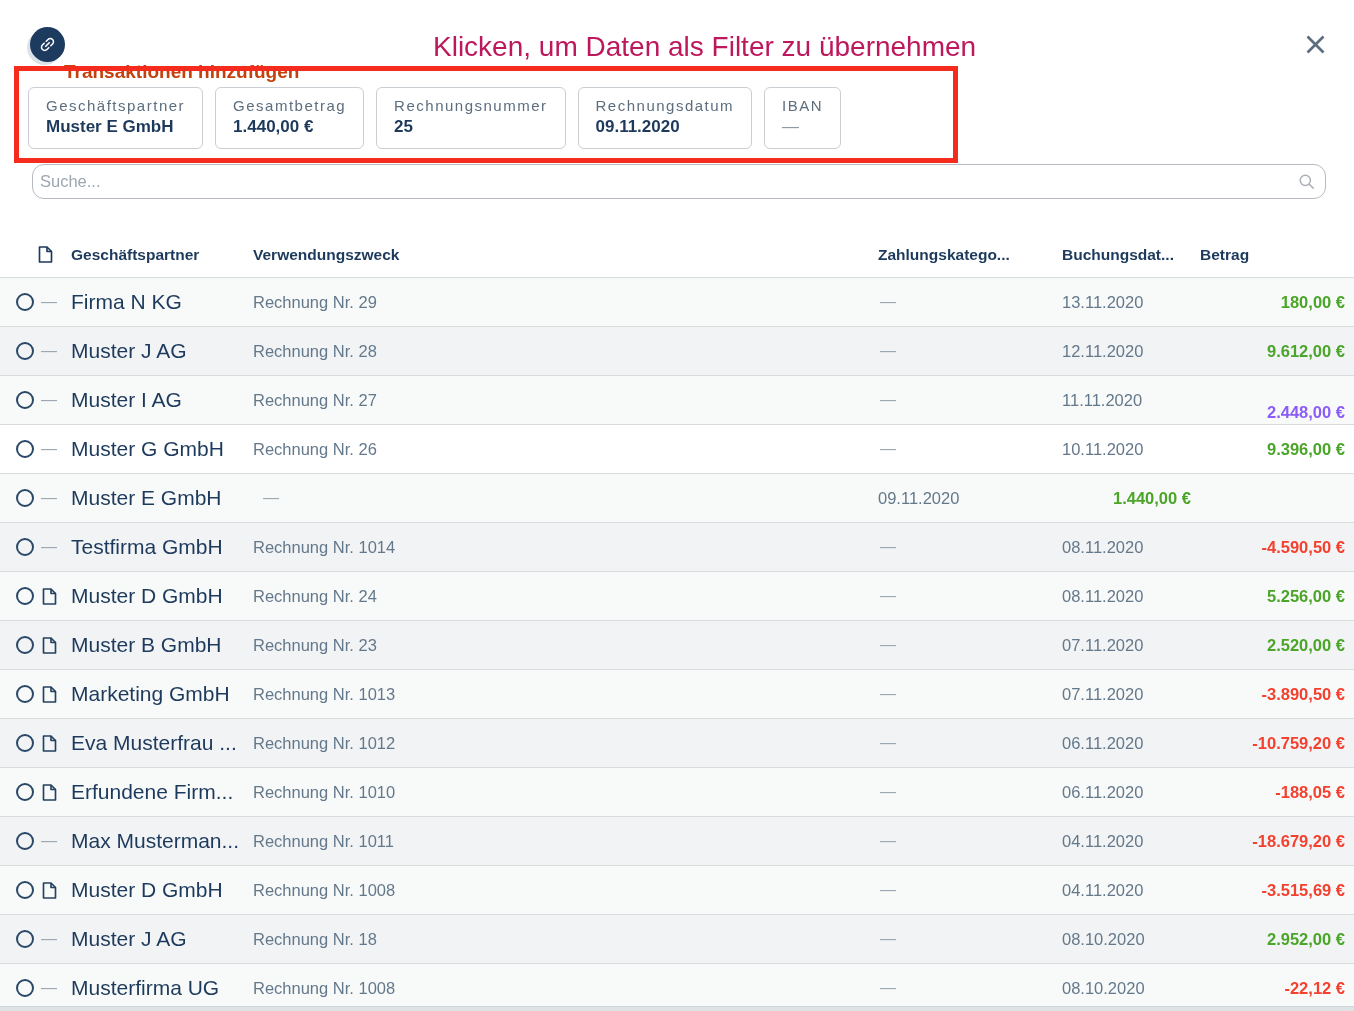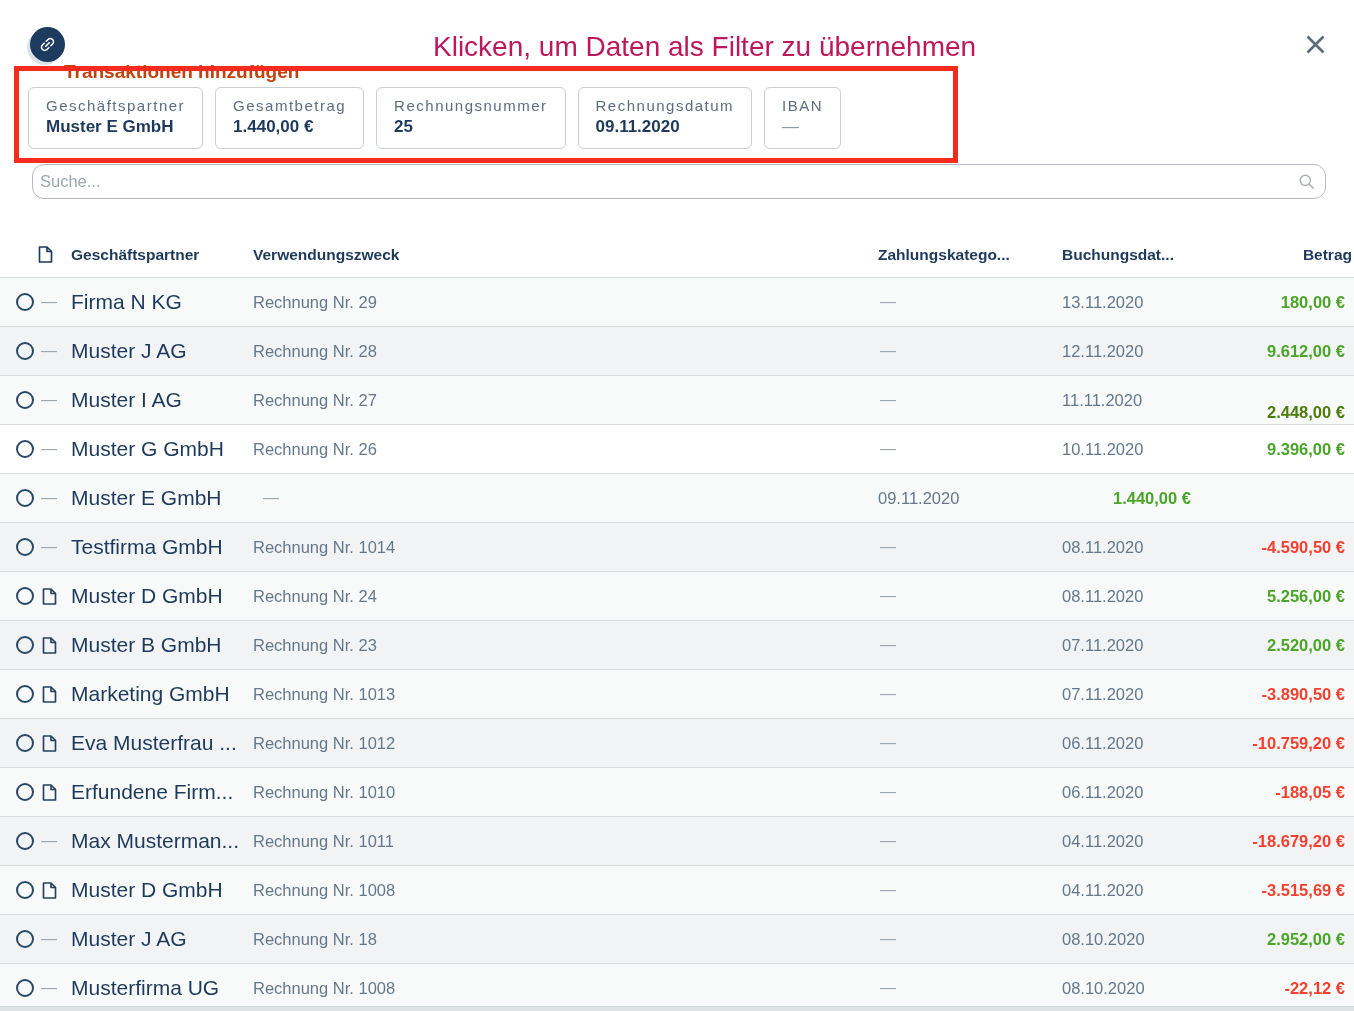--- a/index.html
+++ b/index.html
@@ -88,21 +88,21 @@
   .row { height: 49px; border-top: 1px solid #d8dcdf; }
   .shade-light { background: #f8faf9; }
   .shade-dark  { background: #f1f3f5; }
   .shade-white { background: #ffffff; }
 
   .th { font-size: 15.5px; font-weight: 700; color: #1d3a5c; }
   .th-icon { grid-column: 2; display: flex; justify-content: flex-start; padding-left: 4px; }
   .th-partner { padding-left: 7px; }
   .th-category { padding-left: 8px; }
   .th-date { padding-left: 8px; }
-  .th-amount { text-align: right; padding-right: 2px; }
+  .th-amount { padding-right: 2px; }
 
   .cell-radio { display: flex; justify-content: flex-end; }
   .radio {
     width: 18px; height: 18px; border: 2px solid #2a4867;
     border-radius: 50%; background: transparent; cursor: pointer;
   }
   .cell-icon { display: flex; justify-content: center; align-items: center; }
   .dash { color: #9aa6b0; font-size: 16px; }
   .cell-partner {
     padding-left: 7px; font-size: 21px; font-weight: 400; color: #1d3a5c;
@@ -226,21 +226,21 @@
       <div class="radio"></div>
     </div>
     <div class="cell-icon">
 
       <span class="dash">—</span>
     </div>
     <div class="cell-partner">Muster I AG</div>
     <div class="cell-purpose">Rechnung Nr. 27</div>
     <div class="cell-category">—</div>
     <div class="cell-date">11.11.2020</div>
-    <div class="cell-amount" style="color: #4d7c0f; margin-top: 24px;">2.448,00 €</div>
+    <div class="cell-amount" style="color: #8b5cf6; margin-top: 24px;">2.448,00 €</div>
   </div>
 
   <div class="row shade-white">
     <div class="cell-radio">
       <div class="radio"></div>
     </div>
     <div class="cell-icon">
 
       <span class="dash">—</span>
     </div>

